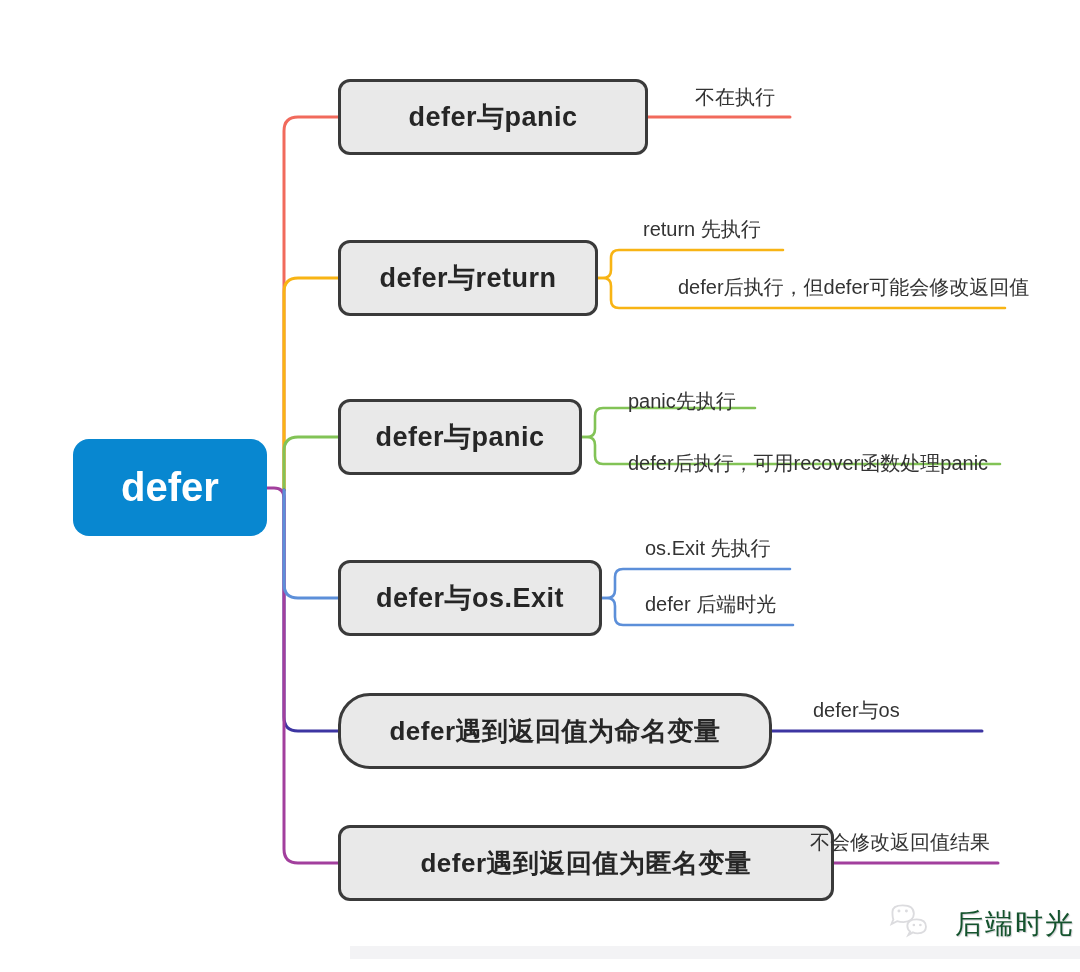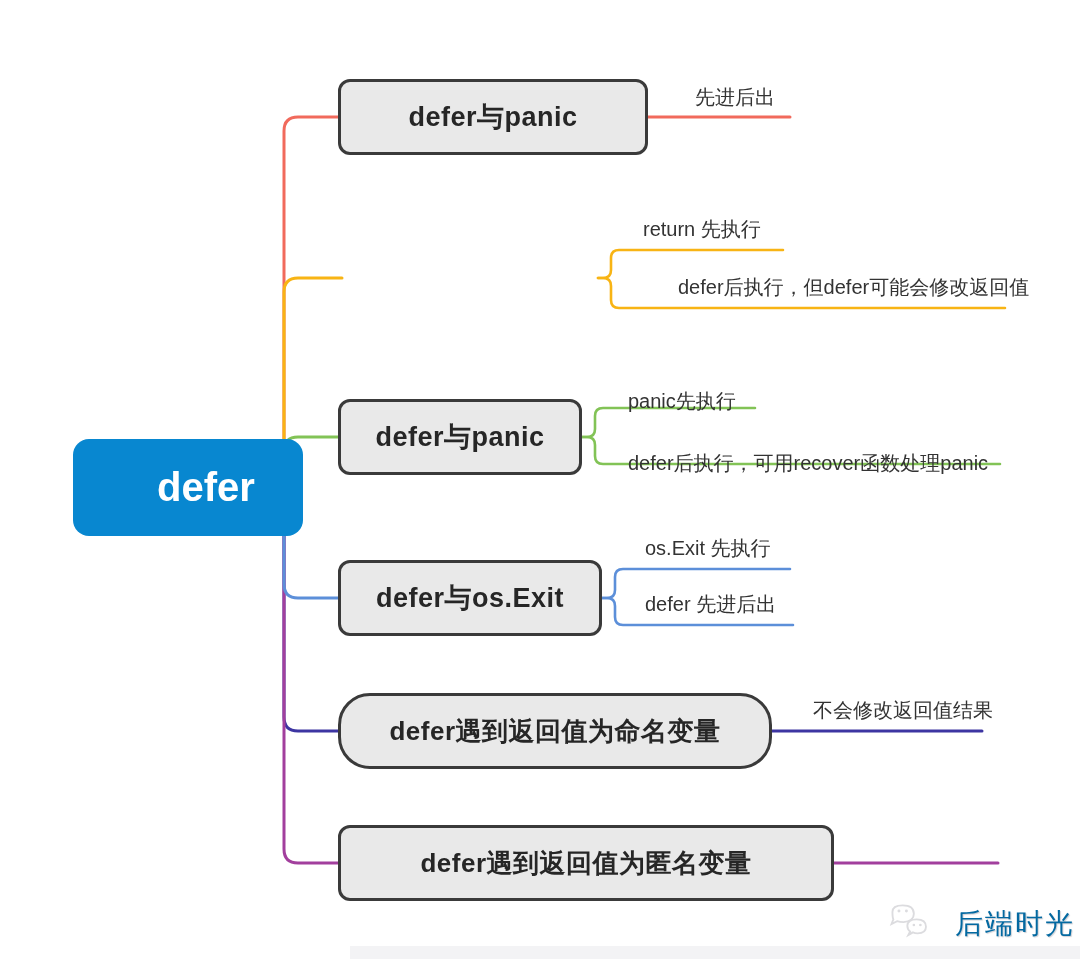--- a/index.html
+++ b/index.html
@@ -19,21 +19,21 @@
     font-weight:bold;font-size:27px;color:#262626;
     letter-spacing:0.5px;
     box-sizing:border-box;
     height:76px;
   }
   .root-topic{
     position:absolute;
     left:73px;top:439px;width:194px;height:97px;
     border-radius:16px;
     display:flex;align-items:center;justify-content:center;
-    font-weight:bold;font-size:40px;color:#ffffff;padding-left:36px;
+    font-weight:bold;font-size:40px;color:#ffffff;
   }
   .leaf{
     position:absolute;
     font-size:20px;color:#333333;line-height:26px;
     white-space:nowrap;font-weight:500;
   }
   .t1{left:338px;top:79px; width:310px;}
   .t2{left:338px;top:240px;width:260px;}
   .t3{left:338px;top:399px;width:244px;}
   .t4{left:338px;top:560px;width:264px;}
@@ -53,21 +53,21 @@
   .bottom-shade{
     position:absolute;left:350px;top:946px;width:730px;height:13px;
     background:#f3f3f5;
   }
   .watermark{
     position:absolute;left:885px;top:898px;width:190px;height:52px;
     display:flex;align-items:center;
     color:#ebebed;
   }
   .watermark .wm-text{
-    font-size:28px;letter-spacing:2px;color:#0369a1;
+    font-size:28px;letter-spacing:2px;color:#14532d;
     text-shadow:1px 1px 1px #cfcfd4;
     margin-left:16px;white-space:nowrap;
   }
 </style>
 </head>
 <body>
 
 <div id="canvas">
 
   <svg id="lines" viewBox="0 0 1080 972">
@@ -83,33 +83,35 @@
     <path class="fork-line" d="M598,278 H603 Q611,278 611,286 V300 Q611,308 619,308 H1005" stroke="#f8b414"></path>
     <path class="fork-line" d="M582,437 H587 Q595,437 595,429 V416 Q595,408 603,408 H755" stroke="#82c356"></path>
     <path class="fork-line" d="M582,437 H587 Q595,437 595,445 V456 Q595,464 603,464 H1000" stroke="#82c356"></path>
     <path class="fork-line" d="M602,598 H607 Q615,598 615,590 V577 Q615,569 623,569 H790" stroke="#5c8fd9"></path>
     <path class="fork-line" d="M602,598 H607 Q615,598 615,606 V617 Q615,625 623,625 H793" stroke="#5c8fd9"></path>
   </svg>
 
   <div class="root-topic" style="background: rgb(8, 135, 208);">defer</div>
 
   <div class="topic t1">defer与panic</div>
+  <div class="topic t2">defer与return</div>
   <div class="topic t4">defer与os.Exit</div>
   <div class="topic t3">defer与panic</div>
   <div class="topic t5">defer遇到返回值为命名变量</div>
   <div class="topic t6">defer遇到返回值为匿名变量</div>
 
-  <div class="leaf l1">先进后出</div>
+  <div class="leaf l1">不在执行</div>
   <div class="leaf l2a">return 先执行</div>
   <div class="leaf l2b">defer后执行，但defer可能会修改返回值</div>
   <div class="leaf l3a">panic先执行</div>
   <div class="leaf l3b">defer后执行，可用recover函数处理panic</div>
   <div class="leaf l4a">os.Exit 先执行</div>
-  <div class="leaf l4b">defer 先进后出</div>
-  <div class="leaf l5">不会修改返回值结果</div>
+  <div class="leaf l4b">defer 后端时光</div>
+  <div class="leaf l5">defer与os</div>
+  <div class="leaf l6">不会修改返回值结果</div>
 
   <div class="bottom-shade"></div>
 
   <div class="watermark">
     <svg width="58" height="46" viewBox="0 0 58 46">
       <g fill="none" stroke="#dcdcdf" stroke-width="2">
         <path d="M8,10 Q8,3 19,3 Q31,3 31,12 Q31,20 20,21 Q16,21 13,20 L7,23 L9,18 Q8,16 8,10 Z"></path>
         <path d="M24,25 Q24,18 34,18 Q44,18 44,26 Q44,33 35,33 Q32,33 30,32 L25,35 L27,31 Q24,29 24,25 Z"></path>
       </g>
       <g fill="#dcdcdf">

